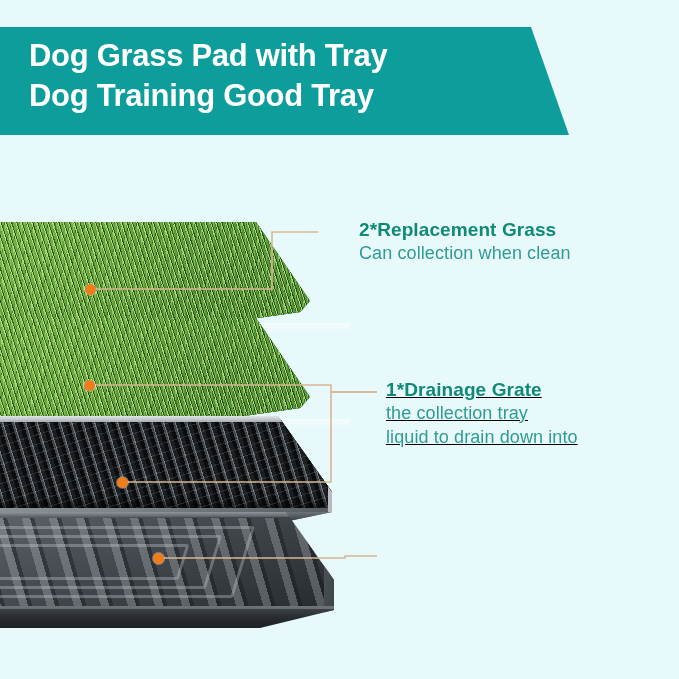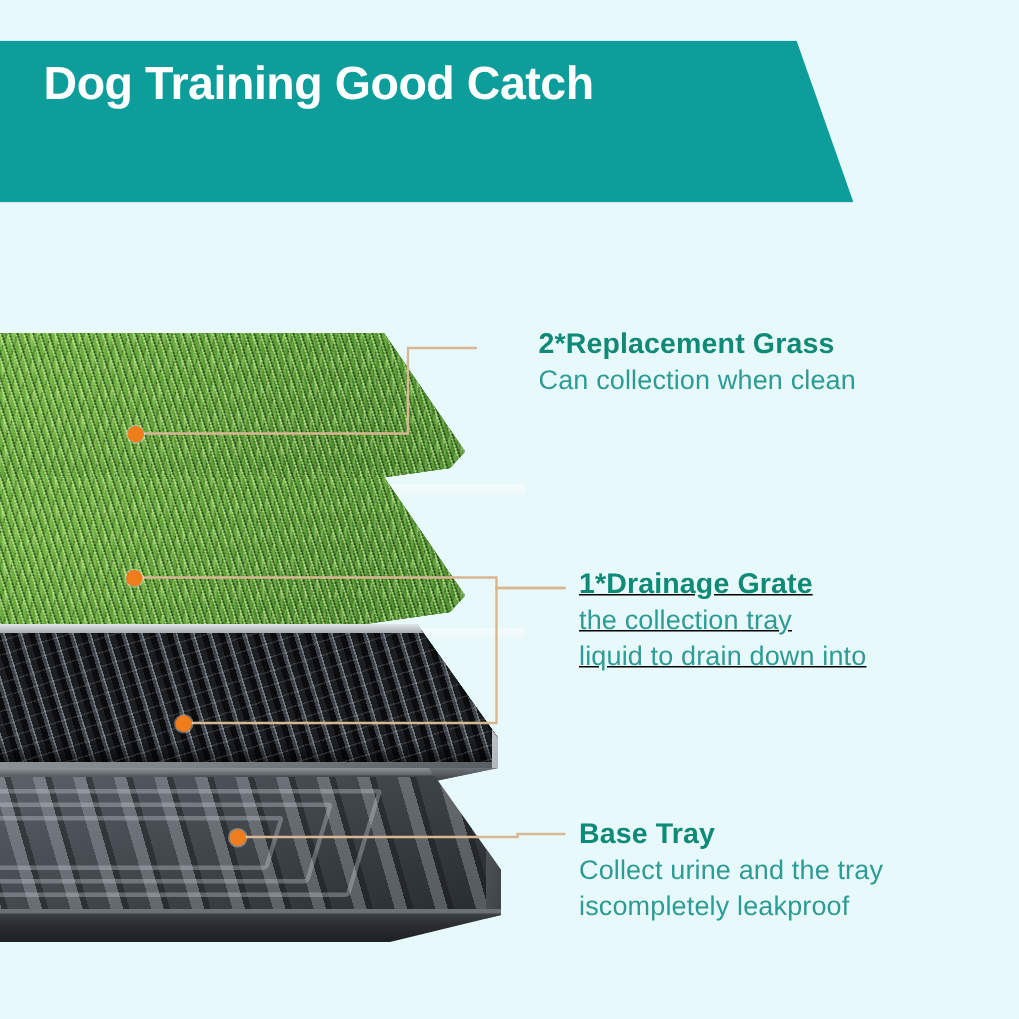--- a/index.html
+++ b/index.html
@@ -272,40 +272,34 @@
 
   <div style="position:absolute;left:0;top:0;width:679px;height:679px;z-index:5;">
     <div class="dot" style="left:90px;  top:289px;"></div>
     <div class="dot" style="left:89px;  top:385px;"></div>
     <div class="dot" style="left:122px; top:482px;"></div>
     <div class="dot" style="left:158px; top:558px;"></div>
   </div>
 
   <div id="banner">
     <div class="lines">
-      <span>Dog Training Good Catch</span>
+      <span>Dog Grass Pad with Tray</span>
+      <span>Dog Training Good Tray</span>
     </div>
   </div>
 
   <div class="callout" id="c1">
     <div class="title">2*Replacement Grass</div>
     <div class="desc">
       <span>Can collection when clean</span>
     </div>
   </div>
 
   <div class="callout" id="c2">
     <div class="title">1*Drainage Grate</div>
     <div class="desc">
       <span>the collection tray</span>
       <span>liquid to drain down into</span>
     </div>
   </div>
 
-  <div class="callout" id="c3">
-    <div class="title">Base Tray</div>
-    <div class="desc">
-      <span>Collect urine and the tray</span>
-      <span>iscompletely leakproof</span>
-    </div>
-  </div>
 
 </div>
 
 </body></html>

